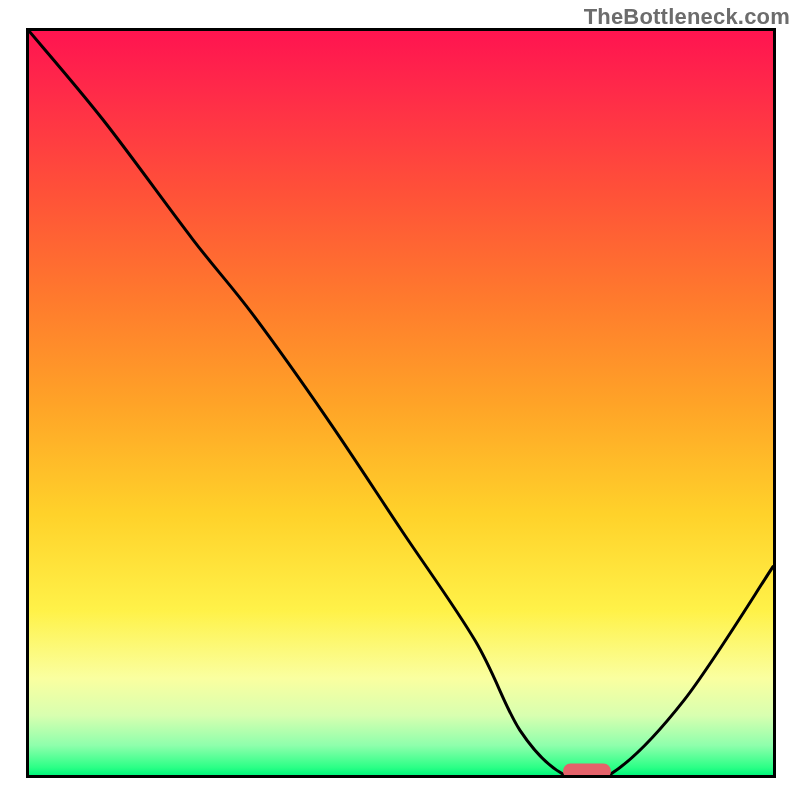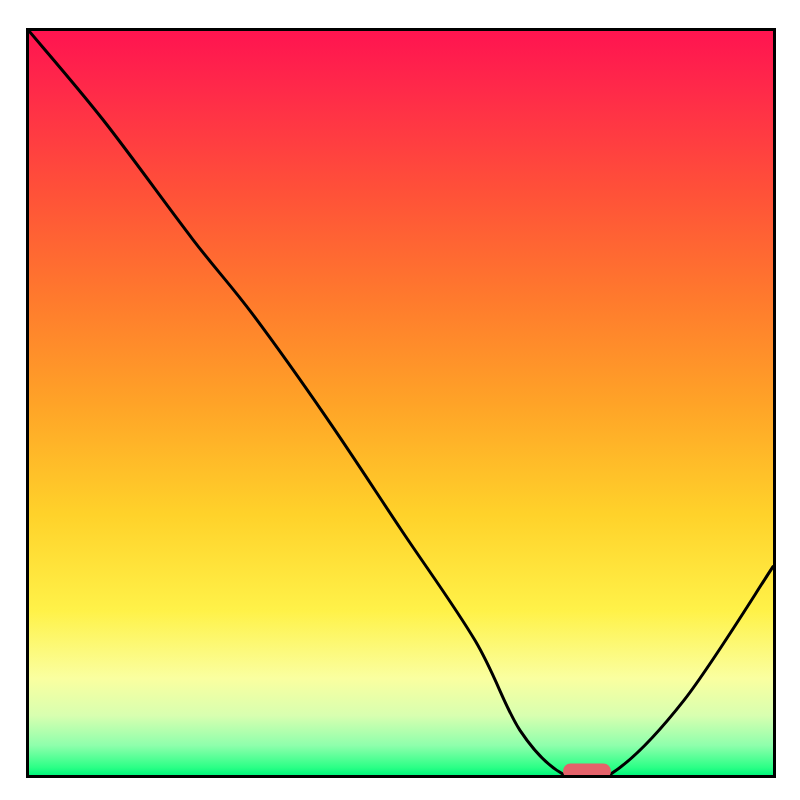--- a/index.html
+++ b/index.html
@@ -72,20 +72,21 @@
     height: 15px;
     border-radius: 8px;
     background: #e4626a;
     transform: translate(-50%, -50%);
   }
 </style>
 </head>
 <body>
 
 <div class="frame">
+  <div class="watermark">TheBottleneck.com</div>
 
   <div class="plot-outer">
     <div class="gradient-fill"></div>
 
     <svg class="curve" viewBox="0 0 744 744" preserveAspectRatio="none">
       <path id="curve-path" d="M 0.0 0.0 C 12.4 14.9, 47.1 54.6, 74.4 89.3 C 101.7 124.0, 138.9 176.1, 163.7 208.3 C 188.5 240.6, 200.9 253.0, 223.2 282.7 C 245.5 312.5, 272.8 350.9, 297.6 386.9 C 322.4 422.8, 347.2 461.3, 372.0 498.5 C 396.8 535.7, 426.6 576.6, 446.4 610.1 C 466.2 643.6, 476.2 677.0, 491.0 699.4 C 505.9 721.7, 520.8 736.6, 535.7 744.0 C 550.6 751.4, 560.5 756.4, 580.3 744.0 C 600.2 731.6, 627.4 704.3, 654.7 669.6 C 682.0 634.9, 729.1 558.0, 744.0 535.7" fill="none" stroke="#000" stroke-width="3" stroke-linejoin="round" stroke-linecap="round"></path>
     </svg>
 
     <div id="marker" class="marker" style="left: 558px; top: 740px; background: rgb(228, 98, 106);"></div>
   </div>

